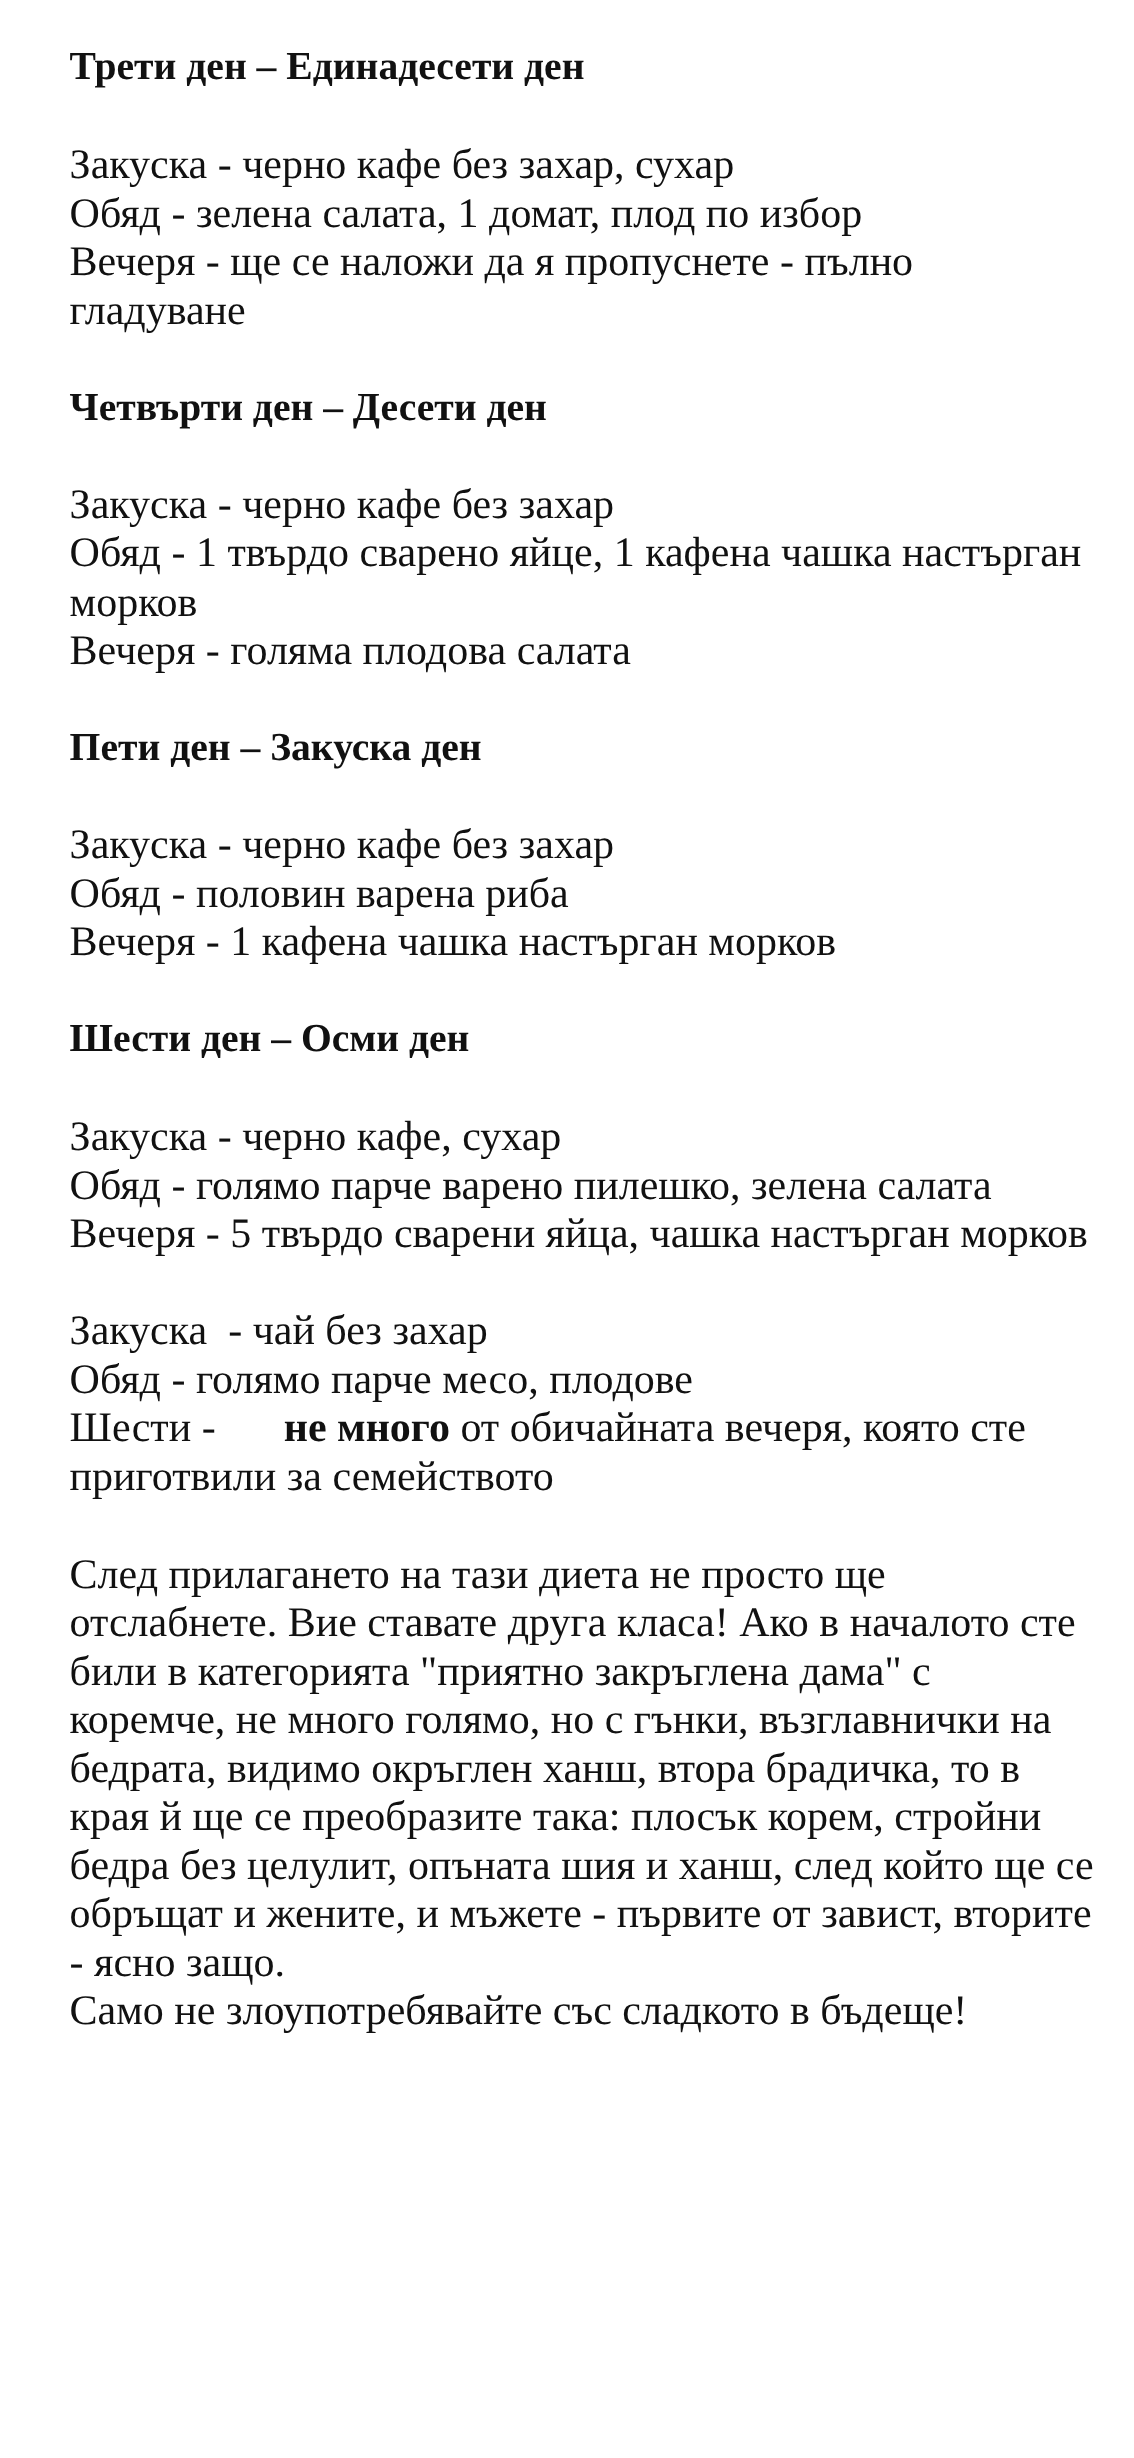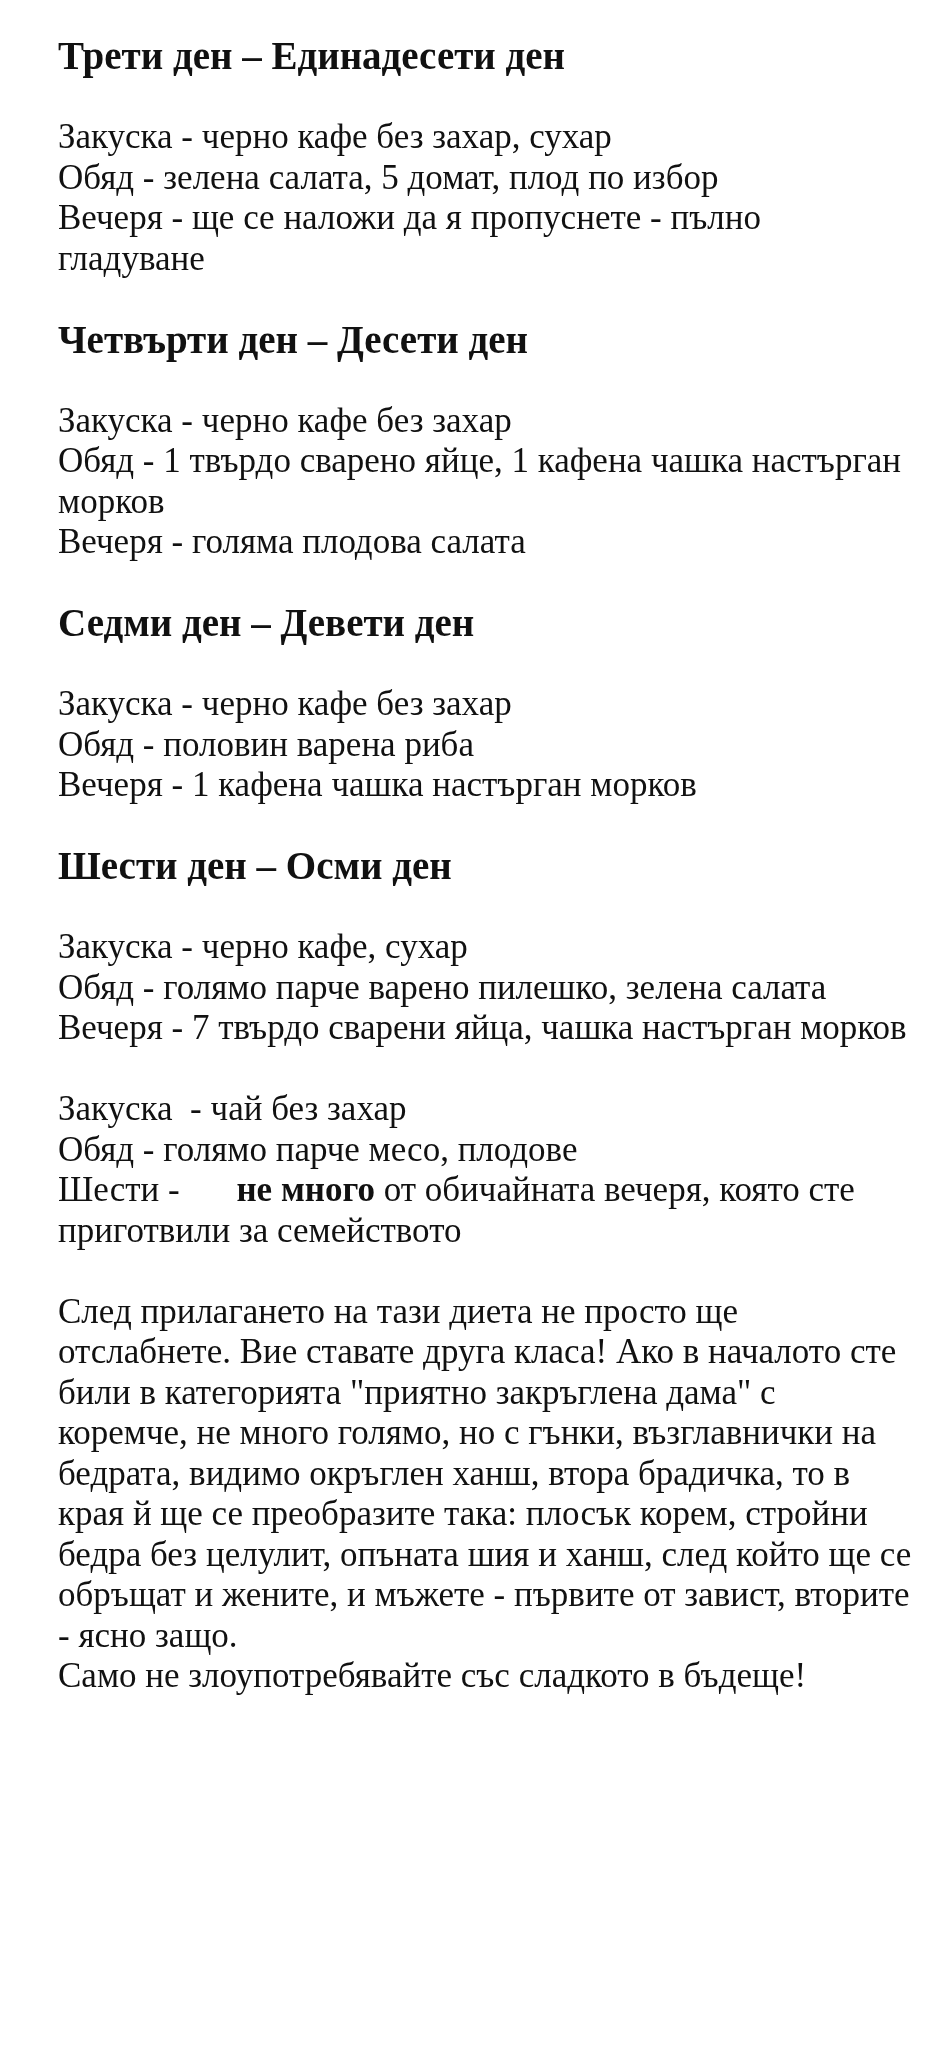--- a/index.html
+++ b/index.html
@@ -15,21 +15,21 @@
     color: #111111;
   }
   .doc {
     box-sizing: border-box;
     width: 945px;
     padding: 36px 8px 0 58px;
     font-size: 35px;
     line-height: 40.5px;
   }
   .day-heading {
-    font-size: 39px;
+    font-size: 33px;
     line-height: 40.5px;
     font-weight: bold;
     margin: 0 0 40.5px 0;
     white-space: pre;
   }
   .meal-list, .para {
     margin: 0 0 40.5px 0;
     white-space: pre; 
   }
   .meal-list b {
@@ -38,45 +38,45 @@
   }
 </style>
 </head>
 <body>
 
 <div class="doc">
 
   <section>
     <h2 class="day-heading">Трети ден – Единадесети ден</h2>
     <p class="meal-list">Закуска - черно кафе без захар, сухар
-Обяд - зелена салата, 5 домат, плод по избор
+Обяд - зелена салата, 1 домат, плод по избор
 Вечеря - ще се наложи да я пропуснете - пълно
 гладуване</p>
   </section>
 
   <section>
     <h2 class="day-heading">Четвърти ден – Десети ден</h2>
     <p class="meal-list">Закуска - черно кафе без захар
 Обяд - 1 твърдо сварено яйце, 1 кафена чашка настърган
 морков
 Вечеря - голяма плодова салата</p>
   </section>
 
   <section>
-    <h2 class="day-heading">Седми ден – Девети ден</h2>
+    <h2 class="day-heading">Пети ден – Закуска ден</h2>
     <p class="meal-list">Закуска - черно кафе без захар
 Обяд - половин варена риба
 Вечеря - 1 кафена чашка настърган морков</p>
   </section>
 
   <section>
     <h2 class="day-heading">Шести ден – Осми ден</h2>
     <p class="meal-list">Закуска - черно кафе, сухар
 Обяд - голямо парче варено пилешко, зелена салата
-Вечеря - 7 твърдо сварени яйца, чашка настърган морков</p>
+Вечеря - 5 твърдо сварени яйца, чашка настърган морков</p>
   </section>
 
   <section>
     <p class="meal-list"><span>Закуска  - чай без захар
 Обяд - голямо парче месо, плодове</span>
 <span>Шести - </span><b>не много</b><span> от обичайната вечеря, която сте
 приготвили за семейството</span></p>
   </section>
 
 

